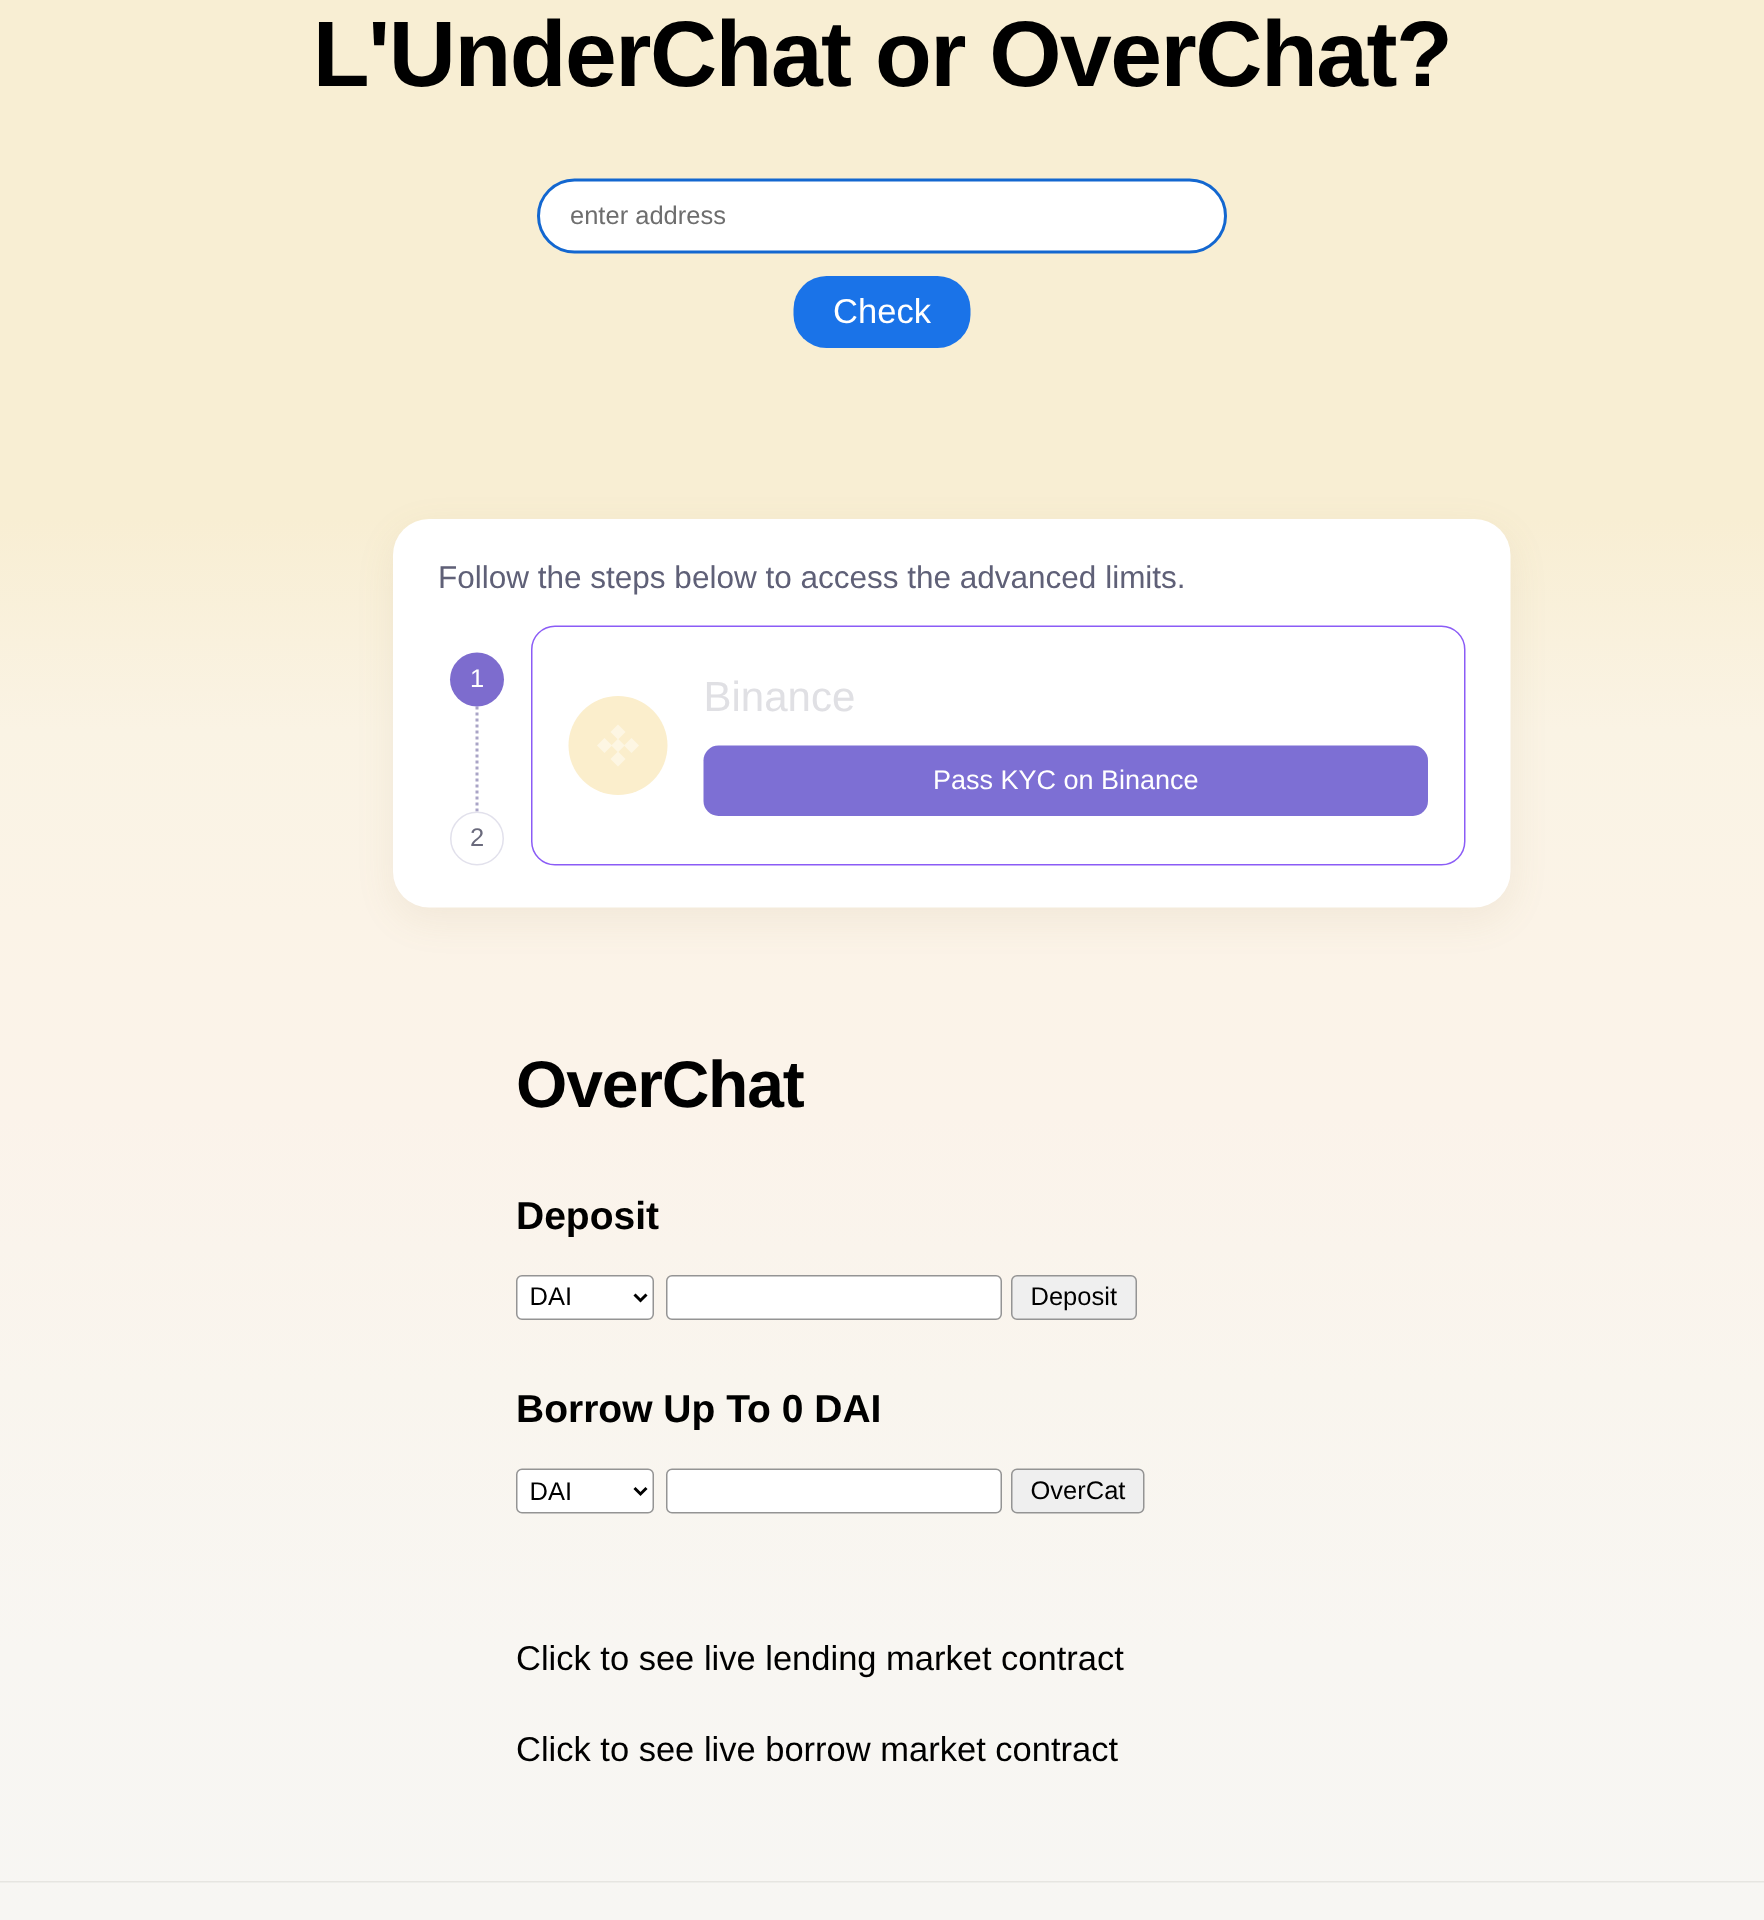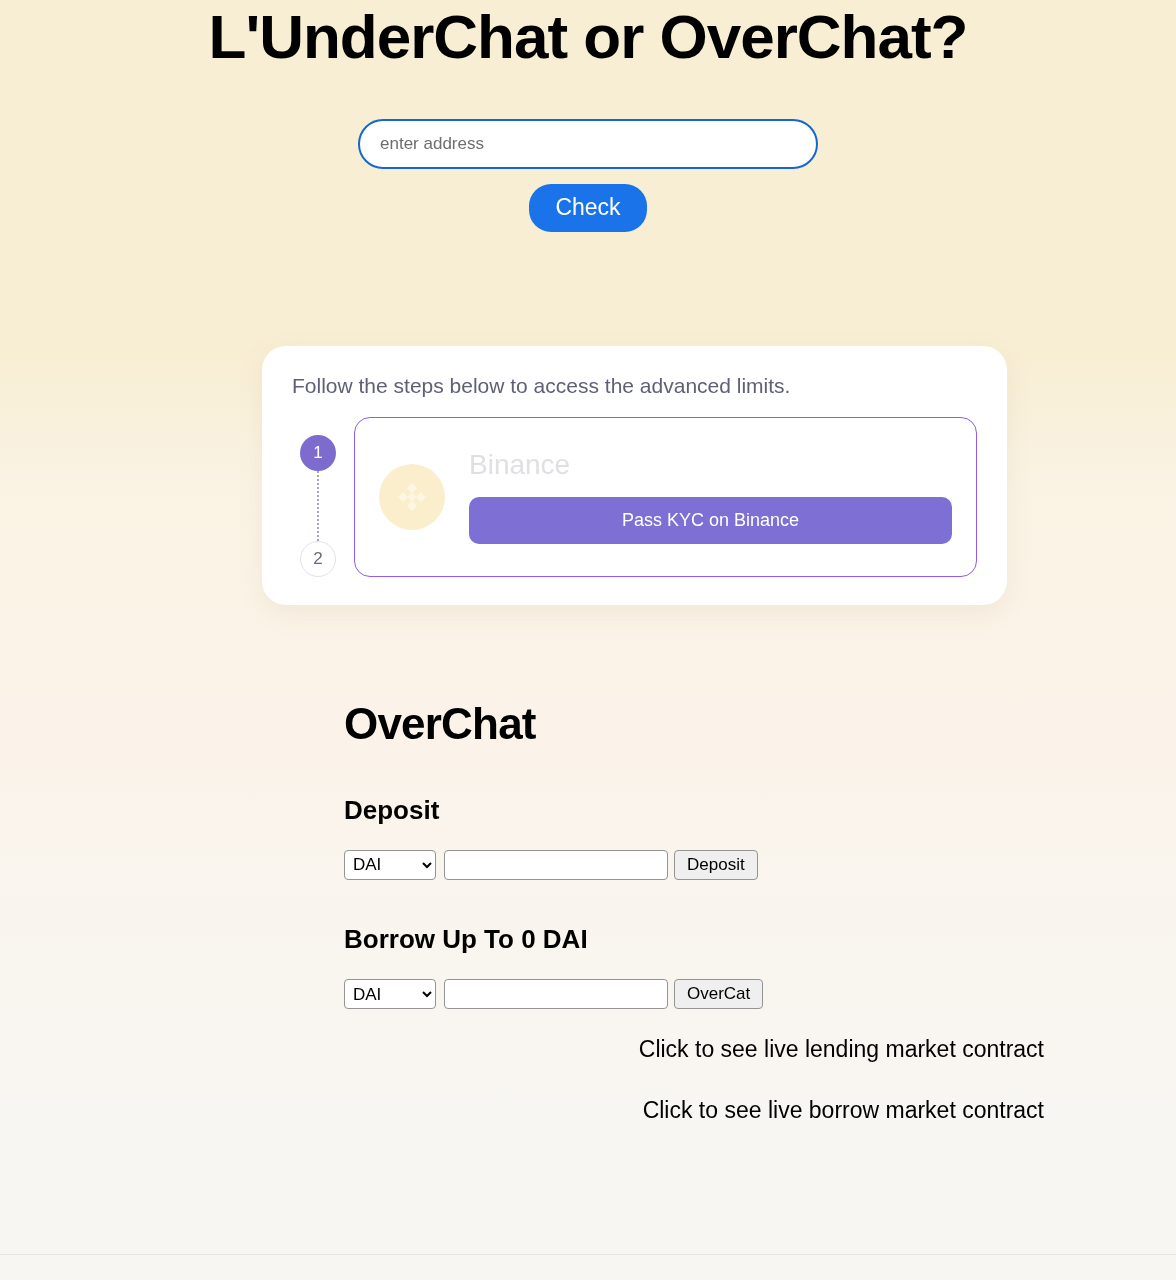--- a/index.html
+++ b/index.html
@@ -229,21 +229,21 @@
     height: 30px;
     padding: 0 12px;
     font-size: 17px;
     font-family: "Liberation Sans", sans-serif;
     color: #000000;
     background: #efefef;
     border: 1px solid #949494;
     border-radius: 4px;
     cursor: pointer;
   }
-  .contract-links { margin-top: 26px; text-align: right; }
+  .contract-links { margin-top: 82px; }
   .contract-link {
     display: block;
     font-size: 23px;
     color: #000000;
     text-decoration: none;
     margin-bottom: 32px;
     line-height: 1.25;
   }
 
   .footer-divider {

